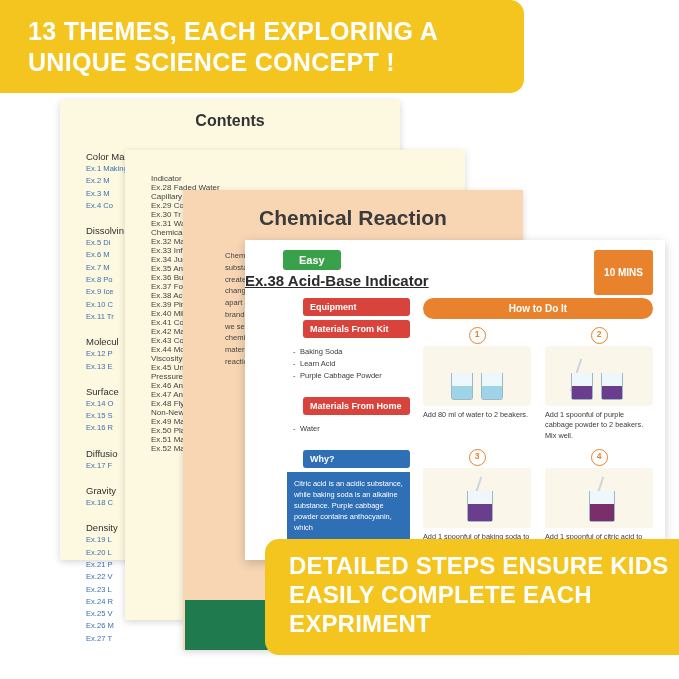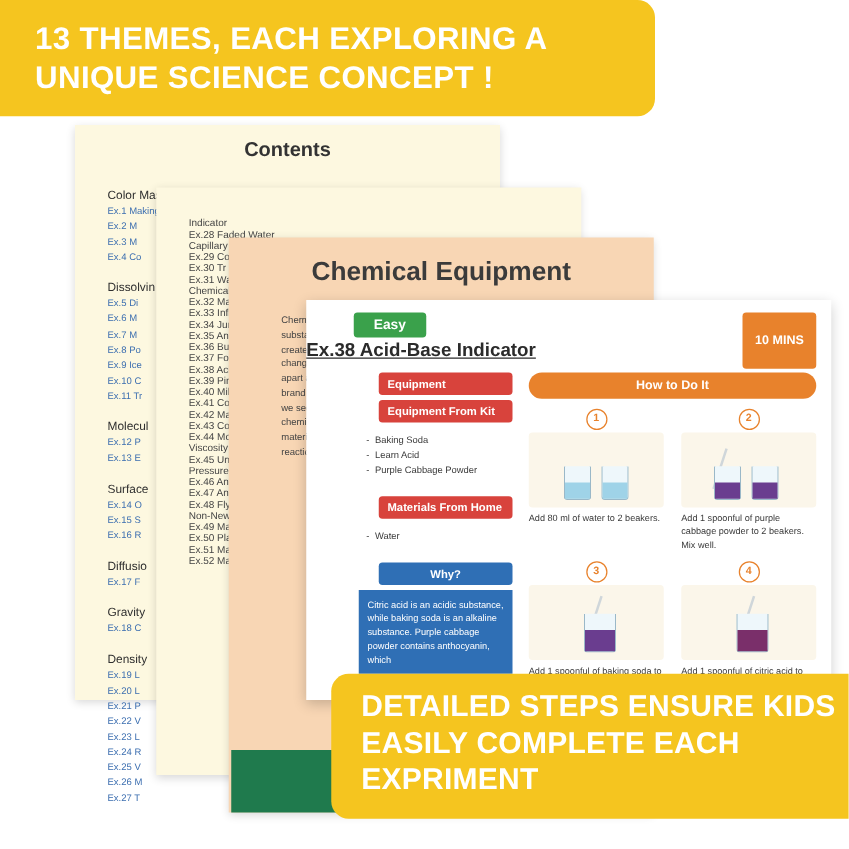--- a/index.html
+++ b/index.html
@@ -153,47 +153,47 @@
 
     <div class="grp">Non-New</div>
     <div class="row">Ex.49 Ma</div>
     <div class="row">Ex.50 Pla</div>
     <div class="row">Ex.51 Ma</div>
     <div class="row">Ex.52 Ma</div>
   </div>
 </div>
 
 <div class="sheet sheet3">
-  <div class="cr-title">Chemical Equipment</div>
+  <div class="cr-title">Chemical Reaction</div>
   <div class="crbody">Chemical reactions happen when different substances meet. You can mix ingredients to create different colors or watch substances change. During a reaction, the molecules break apart and join together again. This can create brand new colors! Children love the surprise when we see the color change and fall. Learn the fun of chemical science behind everyday kitchen materials and understand those interesting reactions.</div>
 
   <div class="green-bar"></div>
 </div>
 
 <div class="card">
   <div class="tag-easy">Easy</div>
   <div class="tag-mins">10 MINS</div>
   <div class="exp-title">Ex.38 Acid-Base Indicator</div>
 
   <div class="leftcol">
     <div class="sec-head red">Equipment</div>
 
-    <div class="sec-head red">Equipment From Kit</div>
+    <div class="sec-head red">Materials From Kit</div>
     <ul class="sec-body">
       <li>Baking Soda</li>
       <li>Learn Acid</li>
       <li>Purple Cabbage Powder</li>
     </ul>
 
     <div class="sec-head red">Materials From Home</div>
     <ul class="sec-body">
       <li>Water</li>
     </ul>
 
-    <div class="sec-head blue" style="text-align:center">Why?</div>
+    <div class="sec-head blue" style="">Why?</div>
     <div class="why-box">Citric acid is an acidic substance, while baking soda is an alkaline substance. Purple cabbage powder contains anthocyanin, which</div>
   </div>
 
   <div class="rightcol">
     <div class="howto-head">How to Do It</div>
     <div class="steps">
 
       <div class="step">
         <div class="num">1</div>
         <div class="art">

